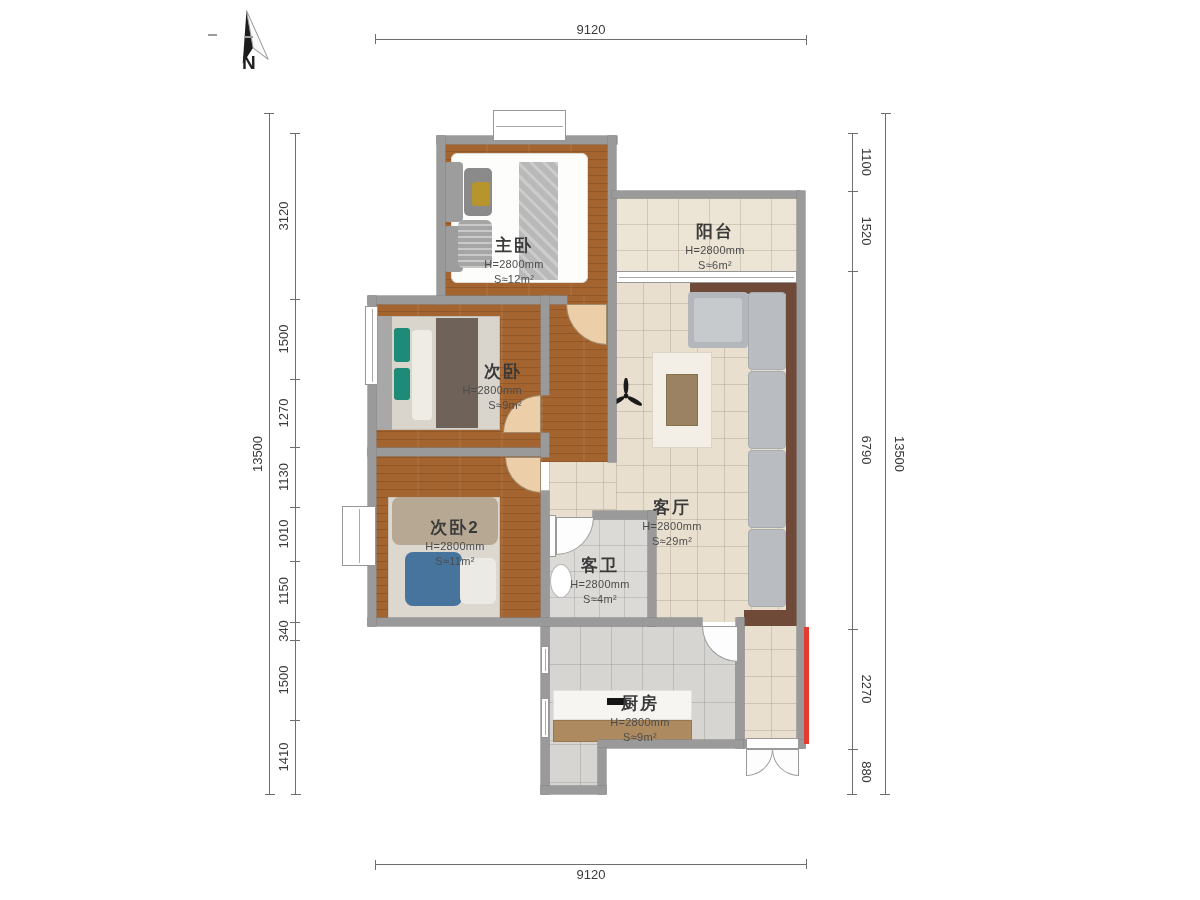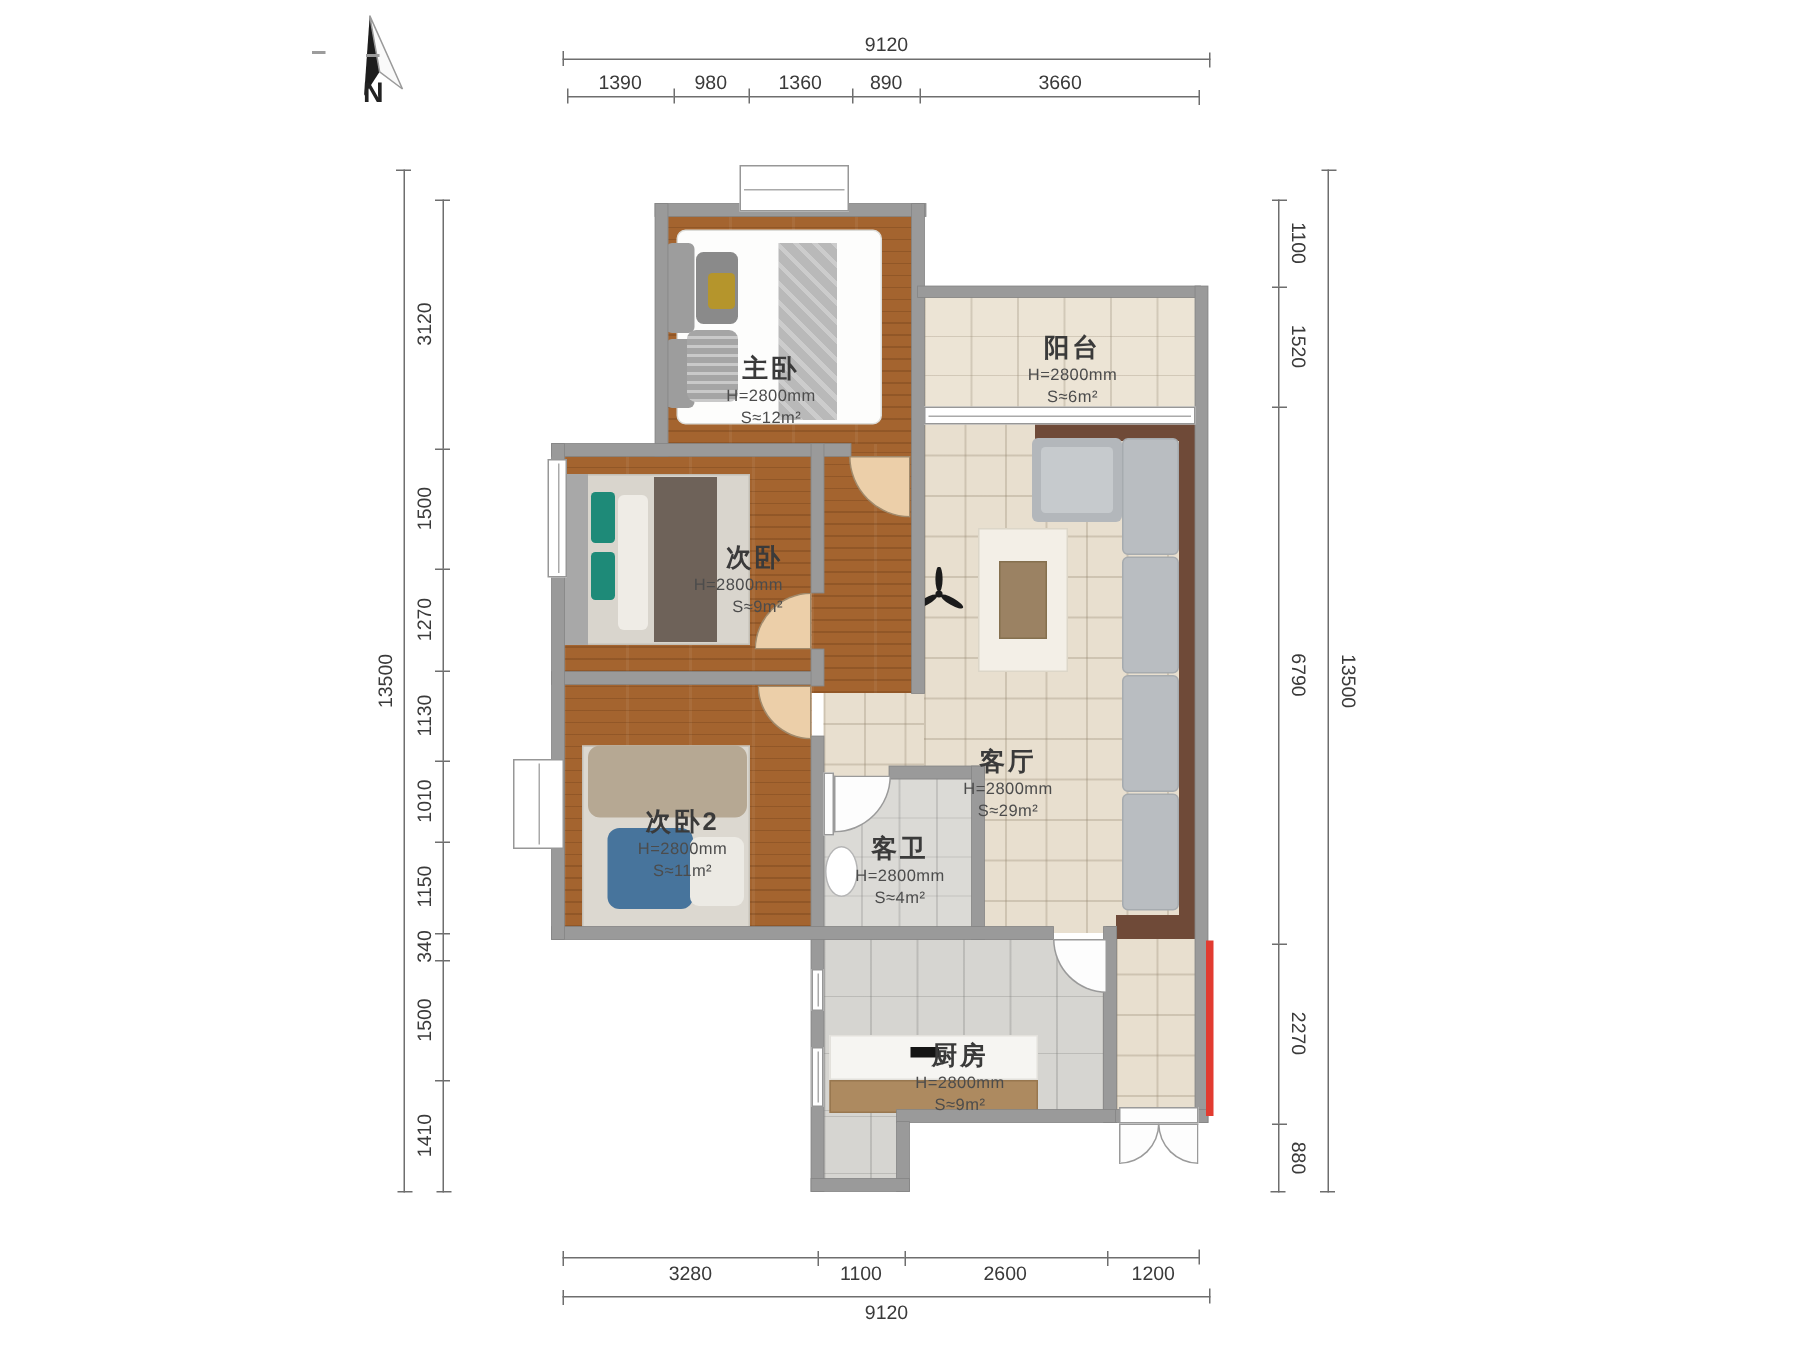--- a/index.html
+++ b/index.html
@@ -97,51 +97,20 @@
       </g>
     </svg>
     <span class="nlab">N</span>
   </div>
 
   <div class="chain chain-h above" style="left:375px;top:22px;width:432px;height:18px;">
       <div class="seg" style="flex-grow: 9120;">
         <span>9120</span>
       </div>
     </div>
-  <div class="chain chain-h above" style="left:378px;top:47px;width:422px;height:18px;">
-      <div class="seg" style="flex-grow: 1390;">
-        <span>1390</span>
-      </div>
-      <div class="seg" style="flex-grow: 980;">
-        <span>980</span>
-      </div>
-      <div class="seg" style="flex-grow: 1360;">
-        <span>1360</span>
-      </div>
-      <div class="seg" style="flex-grow: 890;">
-        <span>890</span>
-      </div>
-      <div class="seg" style="flex-grow: 3660;">
-        <span>3660</span>
-      </div>
-    </div>
-  <div class="chain chain-h below" style="left:375px;top:838px;width:425px;height:18px;">
-      <div class="seg" style="flex-grow: 3280;">
-        <span>3280</span>
-      </div>
-      <div class="seg" style="flex-grow: 1100;">
-        <span>1100</span>
-      </div>
-      <div class="seg" style="flex-grow: 2600;">
-        <span>2600</span>
-      </div>
-      <div class="seg" style="flex-grow: 1200;">
-        <span>1200</span>
-      </div>
-    </div>
   <div class="chain chain-h below" style="left:375px;top:864px;width:432px;height:18px;">
       <div class="seg" style="flex-grow: 9120;">
         <span>9120</span>
       </div>
     </div>
   <div class="chain chain-v line-right" style="left:244px;top:113px;width:26px;height:682px;">
       <div class="seg" style="flex-grow: 13500;">
         <span>13500</span>
       </div>
     </div>
@@ -305,21 +274,21 @@
   <div class="room-label" style="left:444px;top:234px;width:140px;">
     <span class="rn">主卧</span>
     <span class="rs">H=2800mm</span>
     <span class="rs">S≈12m²</span>
   </div>
   <div class="room-label" style="left:382px;top:360px;width:140px;text-align:right;">
     <span class="rn">次卧</span>
     <span class="rs">H=2800mm</span>
     <span class="rs">S≈9m²</span>
   </div>
-  <div class="room-label" style="left:385px;top:536px;width:140px;">
+  <div class="room-label" style="left:385px;top:516px;width:140px;">
     <span class="rn">次卧2</span>
     <span class="rs">H=2800mm</span>
     <span class="rs">S≈11m²</span>
   </div>
   <div class="room-label" style="left:602px;top:496px;width:140px;">
     <span class="rn">客厅</span>
     <span class="rs">H=2800mm</span>
     <span class="rs">S≈29m²</span>
   </div>
   <div class="room-label" style="left:645px;top:220px;width:140px;text-align:center;">

